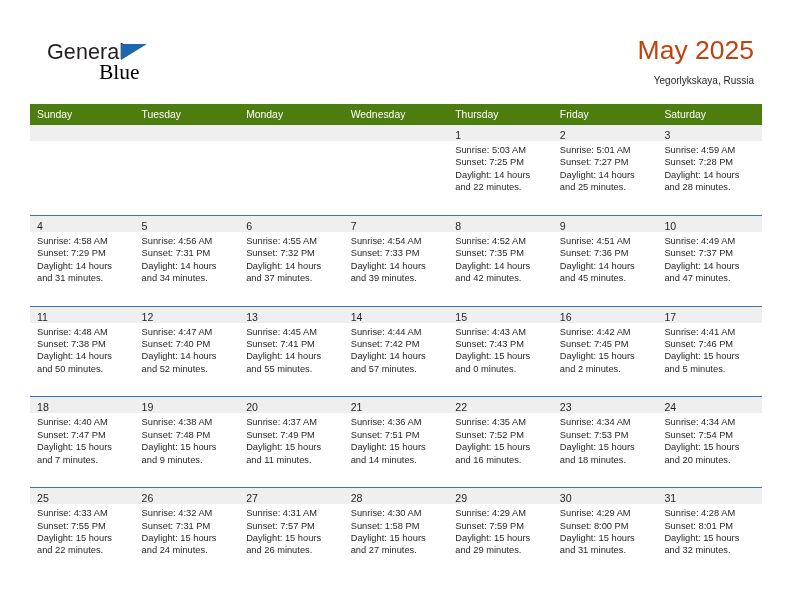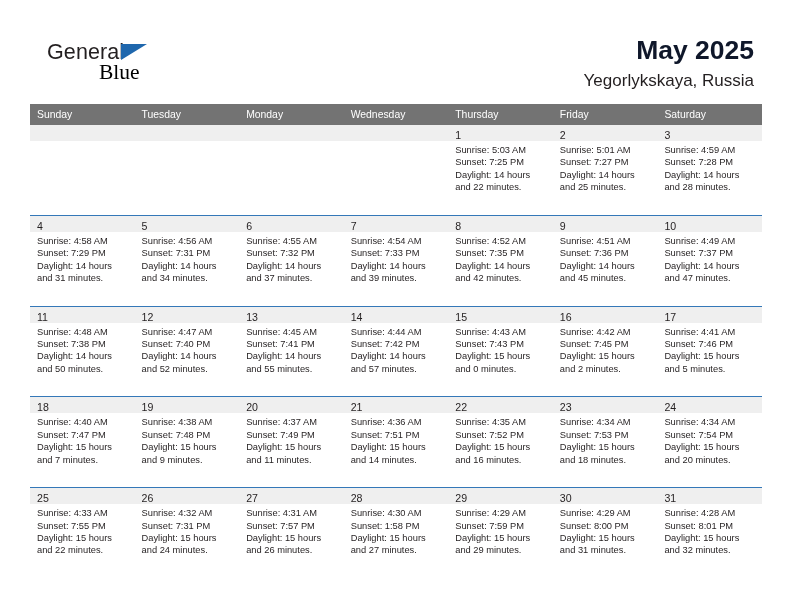--- a/index.html
+++ b/index.html
@@ -68,43 +68,43 @@
   }
   .title-block {
     position: absolute;
     right: 38px;
     top: 34px;
     text-align: right;
   }
   .month-title {
     font-size: 26.5px;
     line-height: 32px;
-    color: #0f172a;
-    font-weight: bold;
+    color: #c2410c;
+    font-weight: normal;
     margin: 0;
     white-space: nowrap;
   }
   .location-title {
-    font-size: 17px;
+    font-size: 10px;
     line-height: 18px;
     color: #231f20;
     margin-top: 6px;
     white-space: nowrap;
   }
 
   
   .calendar {
     position: absolute;
     left: 30px;
     top: 104px;
     width: 732px;
   }
   .weekday-row {
     display: flex;
-    background: #737373;
+    background: #4d7c0f;
     height: 21px;
   }
   .weekday-cell {
     flex: 0 0 104.57px;
     width: 104.57px;
     box-sizing: border-box;
     color: #ffffff;
     font-size: 10.4px;
     line-height: 21px;
     padding-left: 7px;

